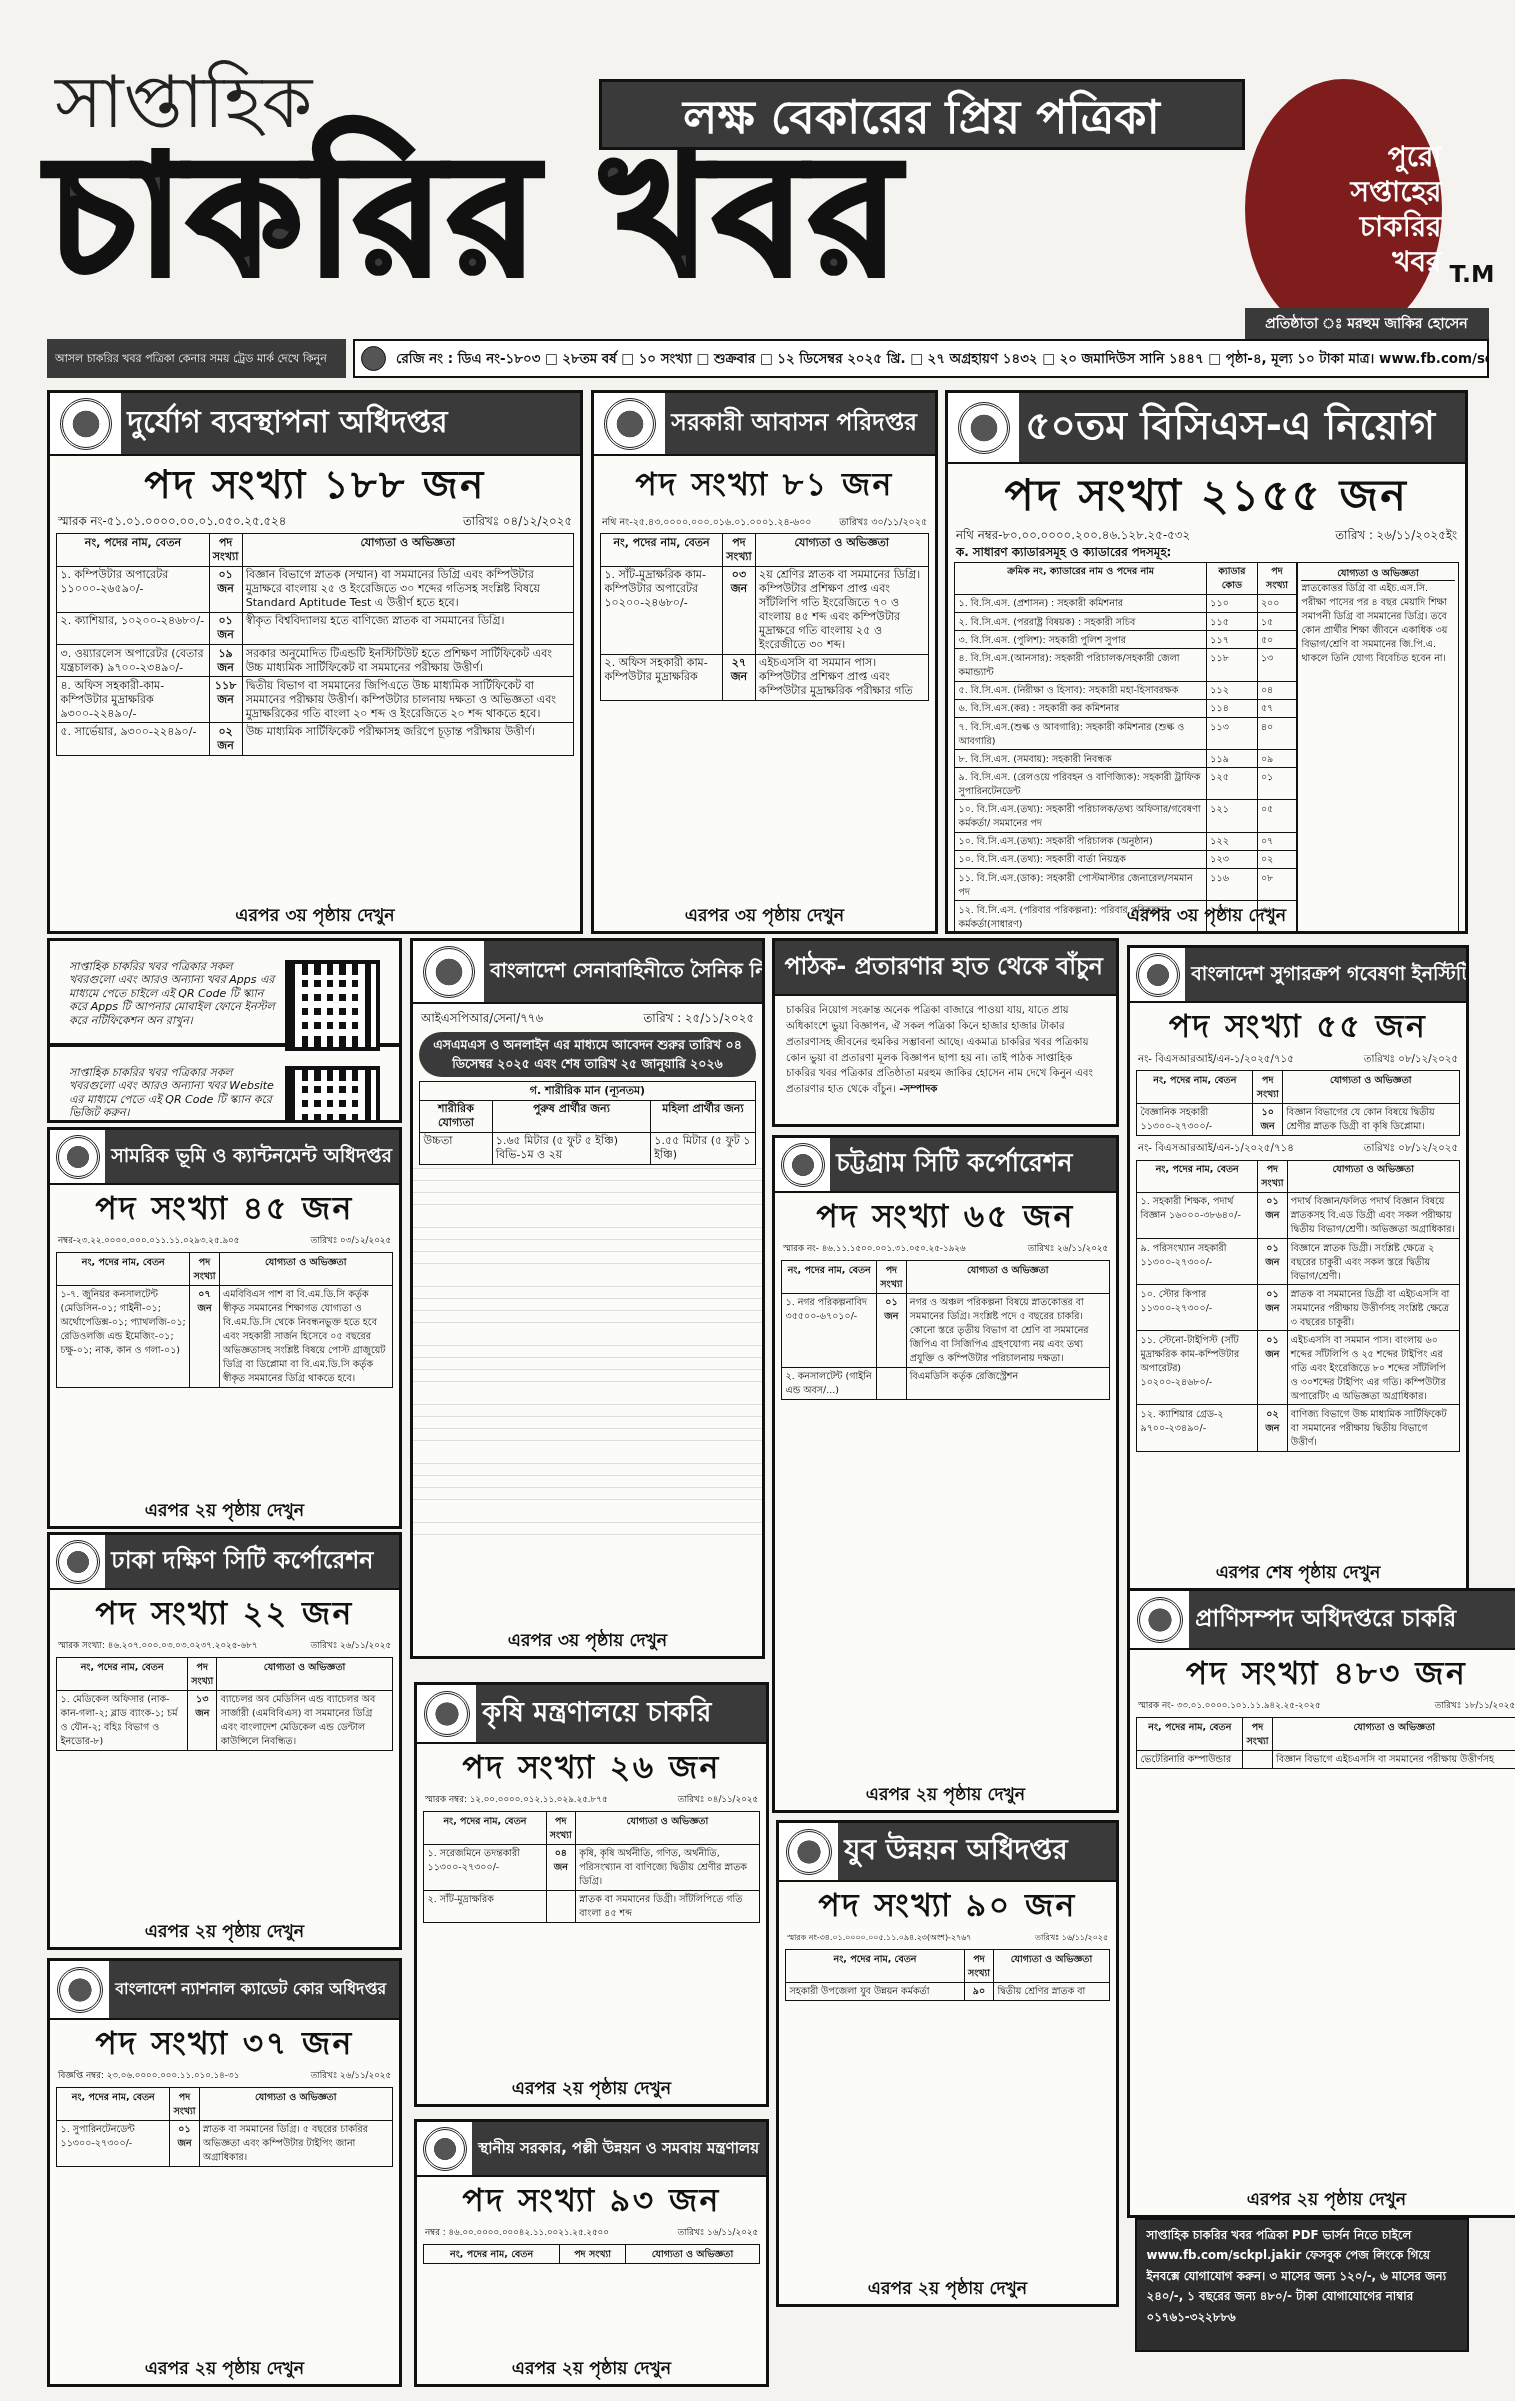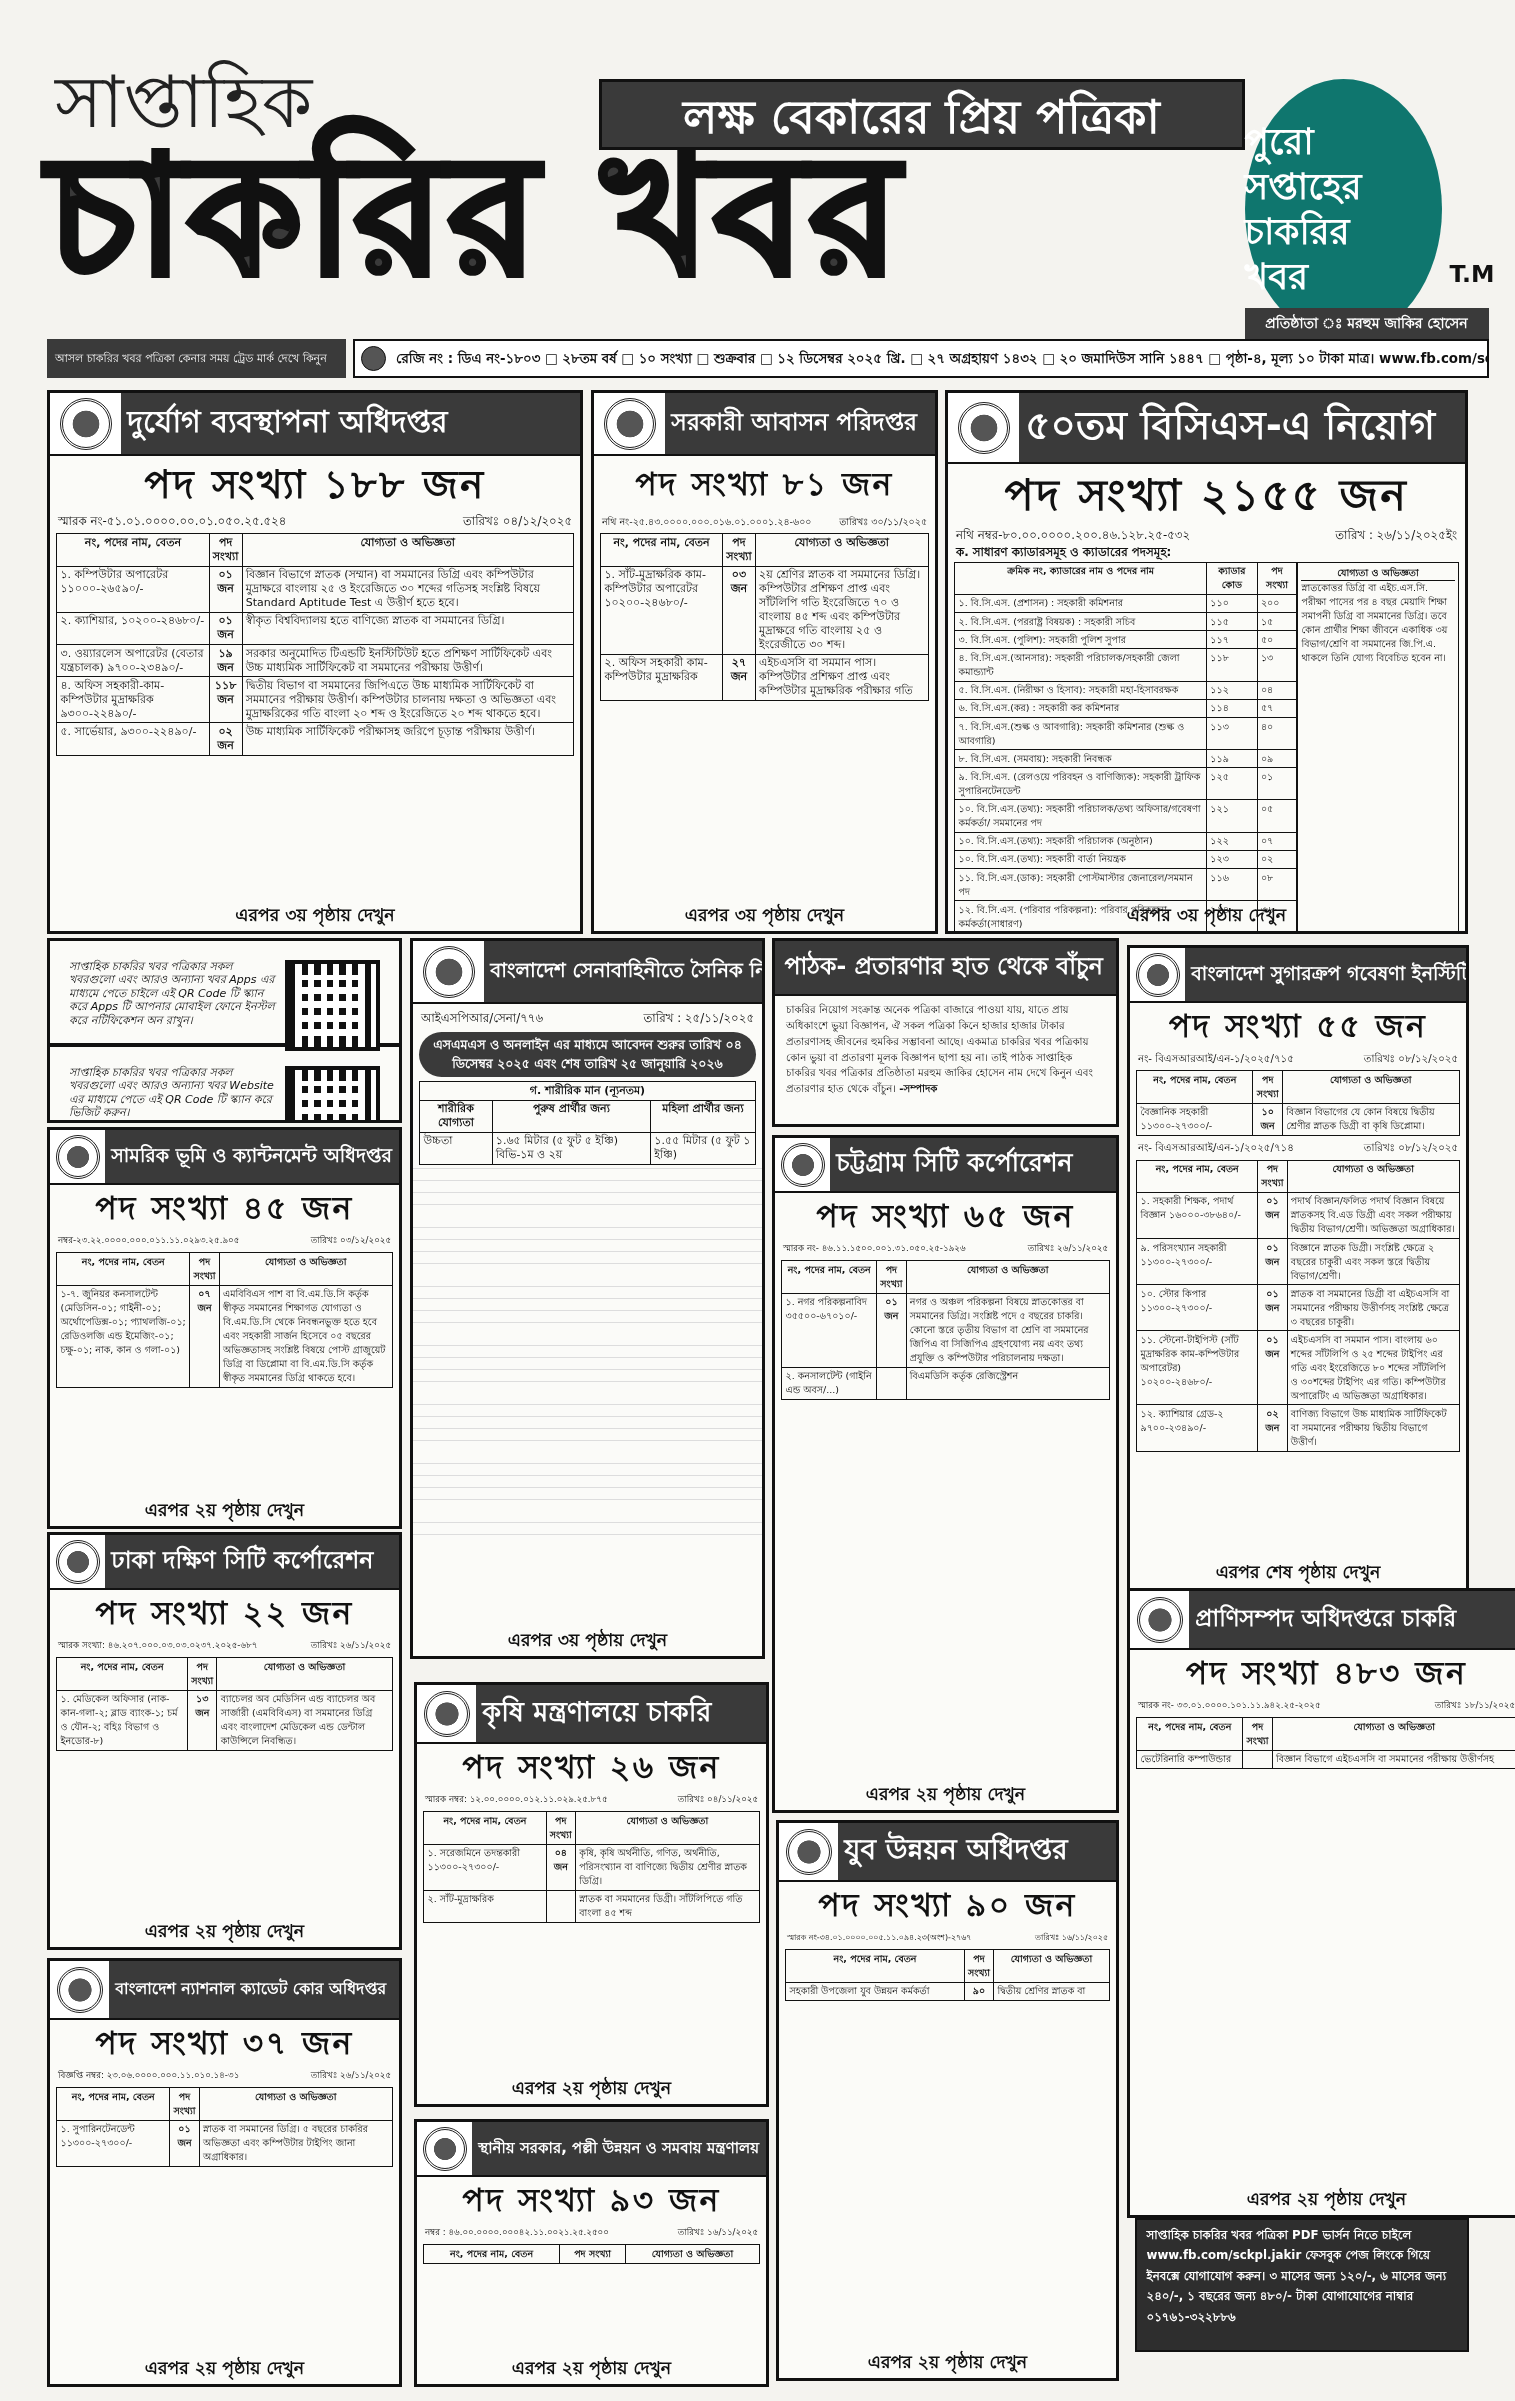--- a/index.html
+++ b/index.html
@@ -2,21 +2,21 @@
 <html style="font-size:12.6px"><head>
 <meta charset="utf-8">
 <style>
 *{box-sizing:border-box;margin:0;padding:0}
 body{width:1516px;height:2401px;background:#f4f3ef;font-family:"DejaVu Sans",sans-serif;color:#111;position:relative;overflow:hidden}
 .abs{position:absolute}
 .masthead{left:31.5px;top:23.6px;width:1450px;height:315px}
 .weekly{left:23.6px;top:23.6px;font-size:72px;font-weight:normal;color:#222}
 .title-main{left:15.8px;top:110px;font-size:165px;font-weight:bold;color:#3a3a3a;-webkit-text-stroke:4.7px #111;letter-spacing:3.2px;line-height:1}
 .tagline{left:567px;top:55px;width:646px;height:71px;background:#3a3a3a;color:#fff;font-size:46px;font-weight:bold;text-align:center;line-height:71px;border:3.2px solid #111}
-.circle{left:1213px;top:55px;width:197px;height:260px;border-radius:50%;background:#0f766e;color:#fff;font-weight:bold;font-size:36px;text-align:left;display:flex;flex-direction:column;justify-content:center;line-height:1.25}
+.circle{left:1213px;top:55px;width:197px;height:260px;border-radius:50%;background:#7f1d1d;color:#fff;font-weight:bold;font-size:28px;text-align:right;display:flex;flex-direction:column;justify-content:center;line-height:1.25}
 .tm{left:1418px;top:236px;font-weight:bold;font-size:23.6px}
 .founder{left:1213px;top:331px;width:244px;height:31.5px;background:#3a3a3a;color:#fff;font-size:14px;font-weight:bold;text-align:center;line-height:31.5px}
 .strip{left:47px;top:339px;width:1442px;height:39px;display:flex;gap:7px}
 .strip-left{width:299px;background:#3a3a3a;color:#fff;font-size:11px;line-height:39px;padding:0 7.9px;white-space:nowrap;overflow:hidden}
 .strip-right{flex:1;border:2.4px solid #111;background:#fff;font-size:13.4px;font-weight:bold;line-height:35px;padding-left:41px;position:relative;white-space:nowrap;overflow:hidden}
 .strip-right .logo{position:absolute;left:6.3px;top:4.7px;width:25px;height:25px;border-radius:50%;background:#555;border:1.6px solid #111}
 .card{position:absolute;border:3.2px solid #111;background:#fbfbf8;overflow:hidden}
 .card-head{display:flex;height:63px;background:#3a3a3a;border-bottom:2.4px solid #111}
 .card-head .seal{width:71px;flex:none;background:#fff;display:flex;align-items:center;justify-content:center}
 .seal-in{width:52px;height:52px;border-radius:50%;border:3.2px double #222;background:radial-gradient(circle,#555 40%,#fff 42%)}
@@ -513,21 +513,21 @@
     <tr>
           <td>ভেটেরিনারি কম্পাউন্ডার</td>
           <td class="n"></td>
           <td>বিজ্ঞান বিভাগে এইচএসসি বা সমমানের পরীক্ষায় উত্তীর্ণসহ</td>
         </tr>
   </tbody>
     </table>
   <div class="cont" style="position:absolute;bottom:3.2px;width:100%">এরপর ২য় পৃষ্ঠায় দেখুন</div>
 </div>
 
-<div class="card" style="left:776px;top:1820px;width:343px;height:561px">
+<div class="card" style="left:776px;top:1820px;width:343px;height:487px">
   <div class="card-head" style="height:59px">
       <div class="seal" style="width:59px">
         <div class="seal-in" style="width:46px;height:46px"></div>
       </div>
       <div class="htitle" style="font-size:28px">যুব উন্নয়ন অধিদপ্তর</div>
     </div>
   <div class="posts" style="font-size:31.5px;line-height:47px">পদ সংখ্যা ৯০ জন</div>
   <div class="memo" style="font-size:7.9px">
       <span>স্মারক নং-৩৪.০১.০০০০.০০৫.১১.০৯৪.২৩(অংশ)-২৭৬৭</span>
       <span>তারিখঃ ১৬/১১/২০২৫</span>

